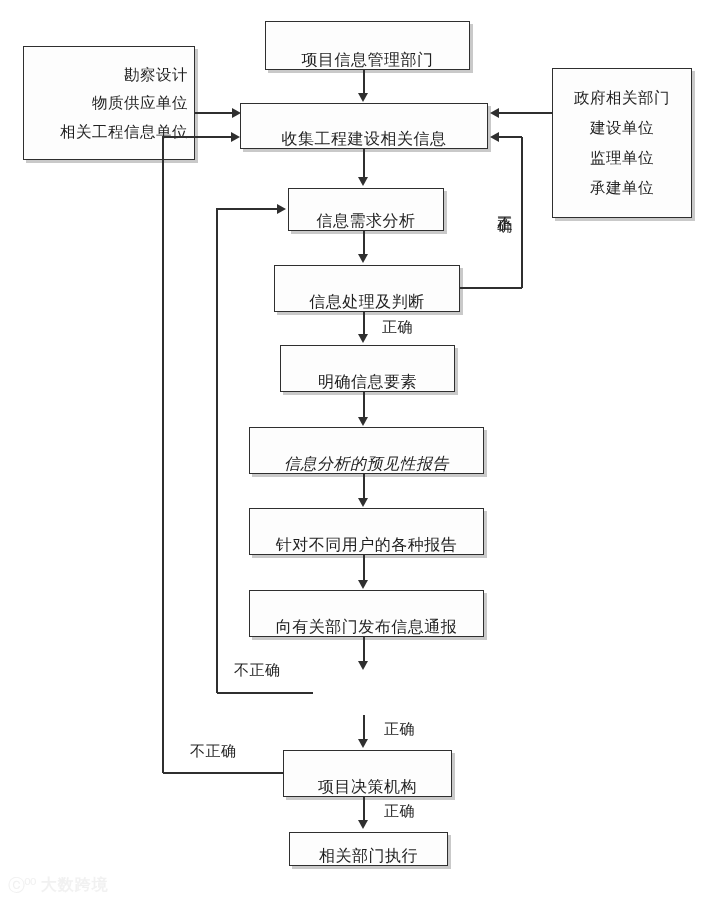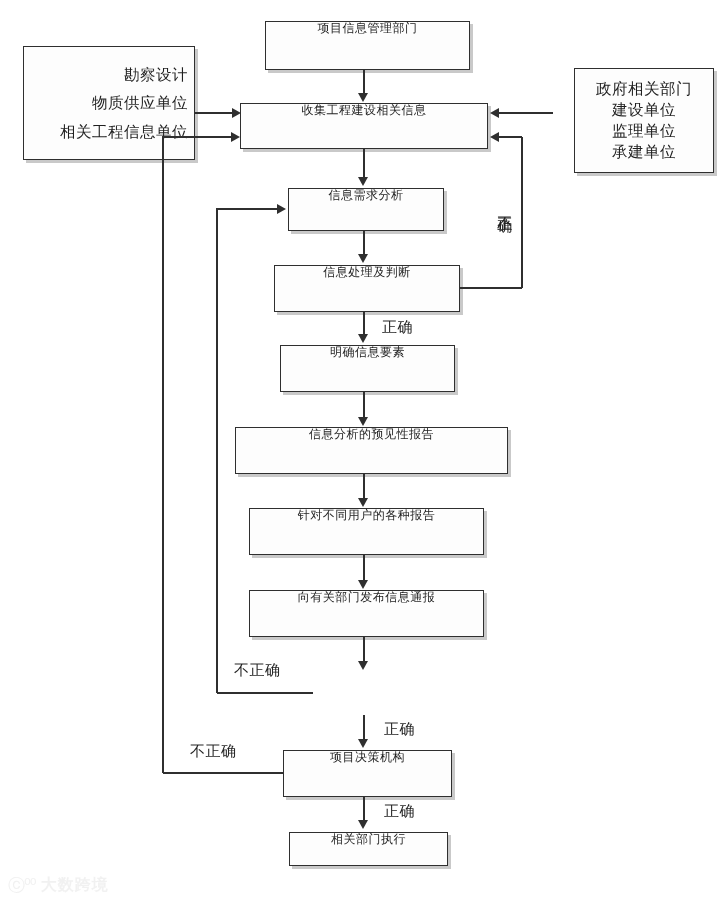--- a/index.html
+++ b/index.html
@@ -18,23 +18,23 @@
   
   .node{
     position:absolute;
     box-sizing:border-box;
     background:#fdfdfd;
     border:1.5px solid #2f2f2f;
     box-shadow:3px 3px 0 0 #c9c9c9;
     display:flex;
     flex-direction:column;
     align-items:center;
-    justify-content:flex-start;
+    justify-content:flex-end;
     text-align:center;
-    font-size:12px;
+    font-size:16px;
     line-height:1.15;
     letter-spacing:0.5px;
     color:#1f1f1f;
     white-space:nowrap;
   }
   .node.multi{
     justify-content:space-evenly;
     font-size:15.5px;
   }
   .node .ln{display:block;}
@@ -116,21 +116,21 @@
   <div class="node" style="left:265px;top:21px;width:205px;height:49px;">
     <span class="ln">项目信息管理部门</span>
   </div>
 
   <div class="node multi" style="left:23px;top:46px;width:172px;height:114px;padding:8px 6px;align-items:flex-end;">
     <span class="ln">勘察设计</span>
     <span class="ln">物质供应单位</span>
     <span class="ln">相关工程信息单位</span>
   </div>
 
-  <div class="node multi" style="left:552px;top:68px;width:140px;height:105px;padding:8px 22px;align-items:center;margin-left:22px;">
+  <div class="node multi" style="left:552px;top:68px;width:140px;height:150px;padding:8px 22px;align-items:center;">
     <span class="ln">政府相关部门</span>
     <span class="ln">建设单位</span>
     <span class="ln">监理单位</span>
     <span class="ln">承建单位</span>
   </div>
 
   <div class="node" style="left:240px;top:103px;width:248px;height:46px;">
     <span class="ln">收集工程建设相关信息</span>
   </div>
 
@@ -139,21 +139,21 @@
   </div>
 
   <div class="node" style="left:274px;top:265px;width:186px;height:47px;">
     <span class="ln">信息处理及判断</span>
   </div>
 
   <div class="node" style="left:280px;top:345px;width:175px;height:47px;">
     <span class="ln">明确信息要素</span>
   </div>
 
-  <div class="node" style="left:235px;top:427px;width:273px;height:47px;">
+  <div class="node" style="left:249px;top:427px;width:235px;height:47px;font-style:italic;">
     <span class="ln">信息分析的预见性报告</span>
   </div>
 
   <div class="node" style="left:249px;top:508px;width:235px;height:47px;">
     <span class="ln">针对不同用户的各种报告</span>
   </div>
 
   <div class="node" style="left:249px;top:590px;width:235px;height:47px;">
     <span class="ln">向有关部门发布信息通报</span>
   </div>

